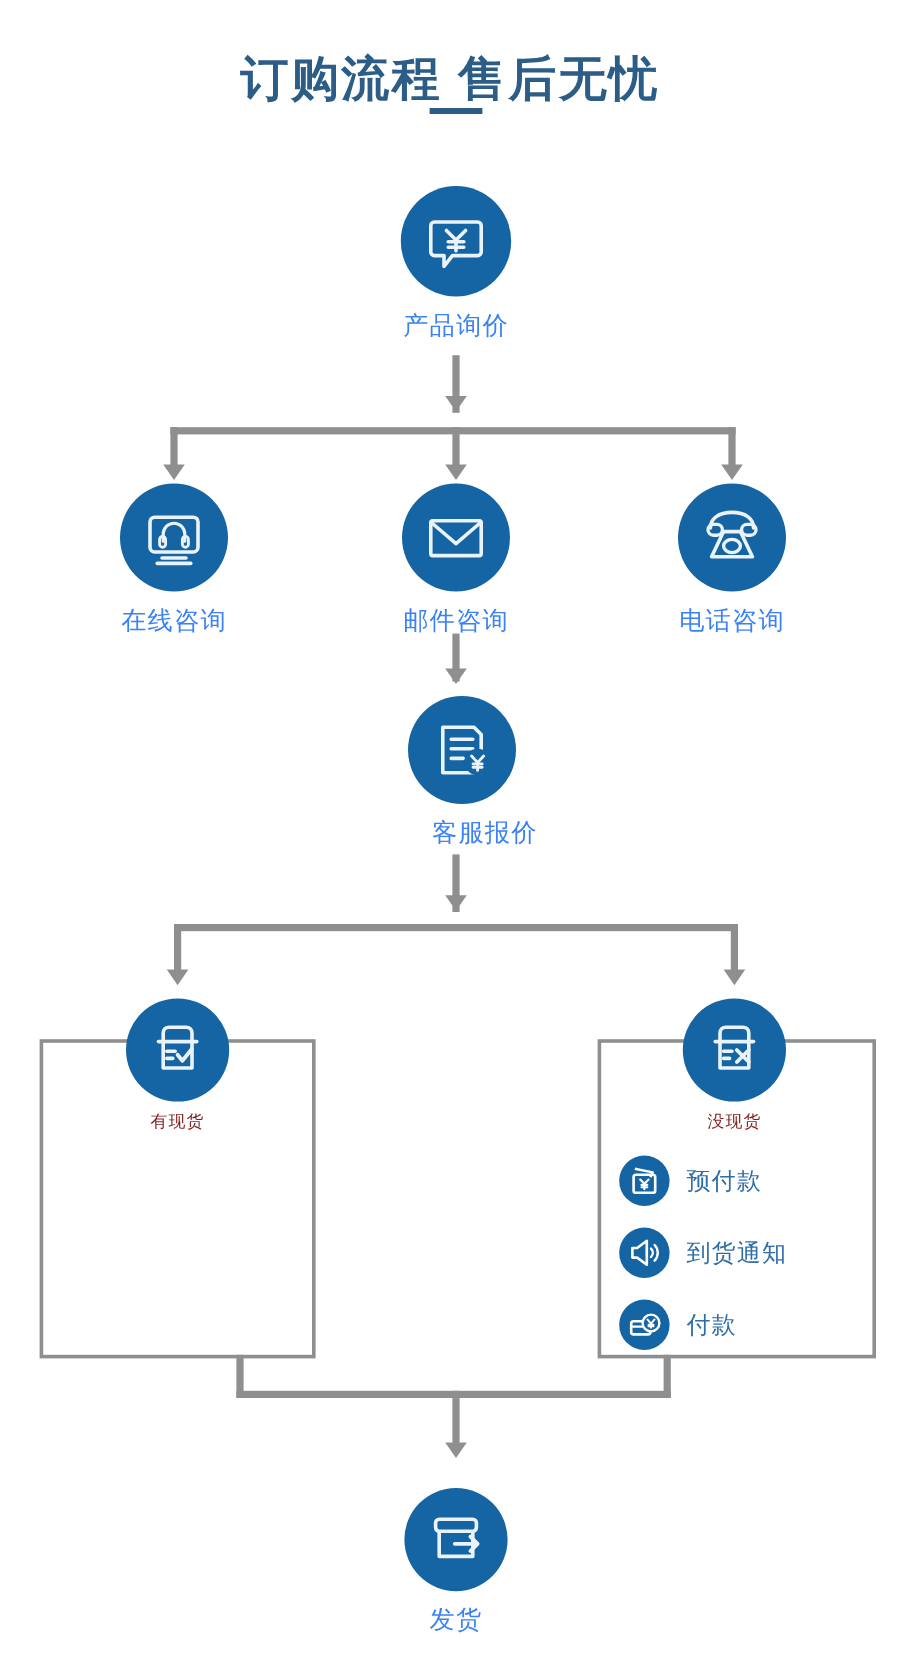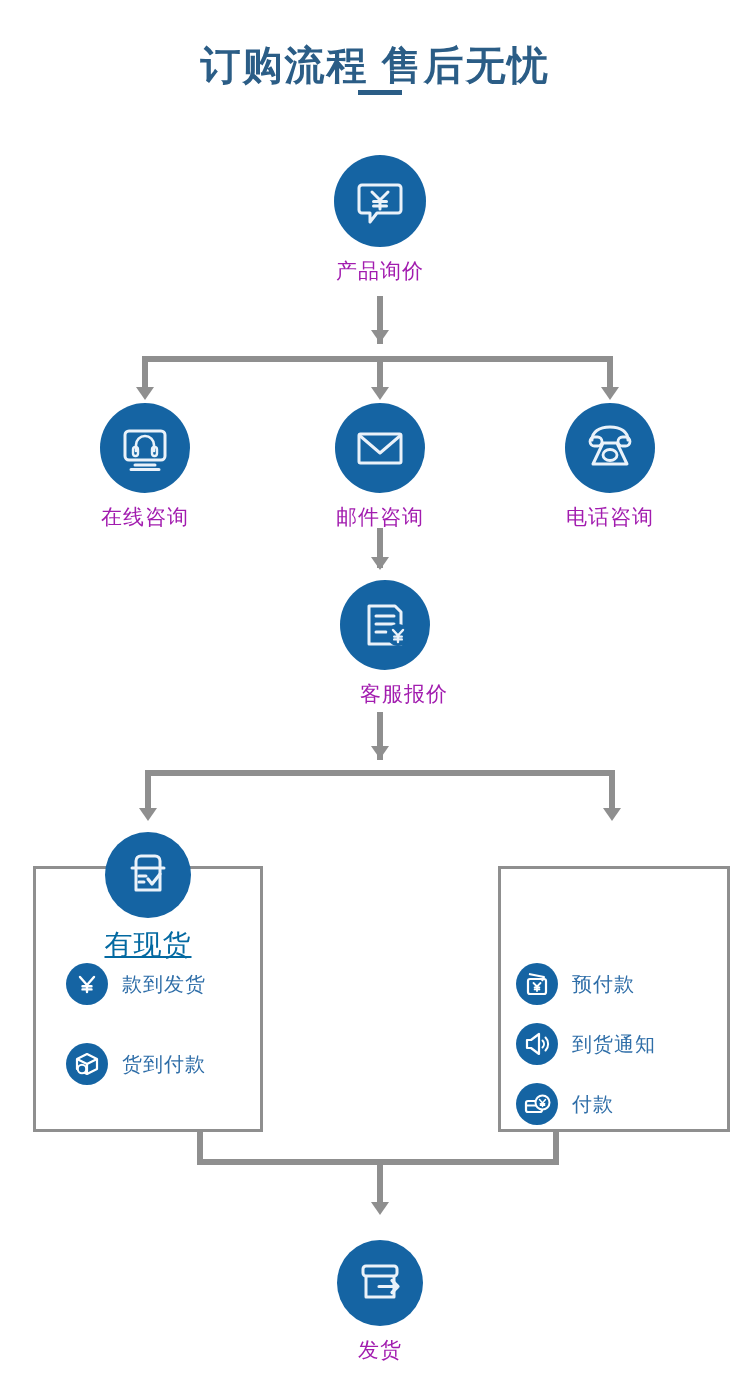--- a/index.html
+++ b/index.html
@@ -28,21 +28,21 @@
   .node{position:absolute;text-align:center;}
   .disc{
     border-radius:50%;
     background:#1564a3;
     display:flex;align-items:center;justify-content:center;
     margin:0 auto;
   }
   .node-label{
     margin-top:10px;
     font-size:21px;
-    color:#a21caf;
+    color:#3b82f6;
     letter-spacing:1px;
     white-space:nowrap;
   }
 
   
   .ln{position:absolute;background:#8f8f8f;}
   .vln{width:6px;}
   .hln{height:6px;}
   .arrow{
     position:absolute;width:0;height:0;
@@ -56,23 +56,22 @@
     position:absolute;
     border:3px solid #8f8f8f;
     background:transparent;
     box-sizing:border-box;
   }
   .branch-head{
     position:absolute;
     text-align:center;
   }
   .branch-title{
-    font-size:28px;color:#0369a1;letter-spacing:1px;margin-top:8px;
-    white-space:nowrap;
-    text-decoration:underline;
+    font-size:14px;color:#7f1d1d;letter-spacing:1px;margin-top:8px;
+    white-space:nowrap;
   }
   .sub-list{position:absolute;}
   .sub-item{
     display:flex;align-items:center;
     margin-bottom:18px;
   }
   .sub-disc{
     width:42px;height:42px;border-radius:50%;
     background:#1564a3;
     display:flex;align-items:center;justify-content:center;
@@ -181,43 +180,34 @@
       <svg width="54" height="54" viewBox="0 0 54 54">
         <path d="M15 13 C15 10 17 8 20 8 H34 C37 8 39 10 39 13 V42 H15 Z" fill="none" stroke="#eaf2fa" stroke-width="3" stroke-linejoin="round"></path>
         <path d="M11 20 H43" stroke="#eaf2fa" stroke-width="3" stroke-linecap="round"></path>
         <path d="M18 28 H25 M18 34 H23" stroke="#eaf2fa" stroke-width="3" stroke-linecap="round"></path>
         <path d="M27 31 L31 36 L39 26" fill="none" stroke="#eaf2fa" stroke-width="3.2" stroke-linecap="round" stroke-linejoin="round"></path>
       </svg>
     </div>
     <div class="branch-title">有现货</div>
   </div>
 
-  <div class="sub-list" style="left:66px;top:963px;">
-    <div class="sub-item">
-      <div class="sub-disc">
-        <svg width="26" height="26" viewBox="0 0 26 26">
-          <path d="M6 6 L13 14 L20 6 M13 14 V21 M8.5 15.2 H17.5 M8.5 18.4 H17.5" fill="none" stroke="#ffffff" stroke-width="2.4" stroke-linecap="round" stroke-linejoin="round"></path>
-        </svg>
-      </div>
-      <div class="sub-label">款到发货</div>
-    </div>
-    <div class="sub-item" style="margin-top:38px;">
-      <div class="sub-disc">
-        <svg width="28" height="28" viewBox="0 0 28 28">
-          <path d="M14 4 L24 9 V19 L14 24 L4 19 V9 Z" fill="none" stroke="#ffffff" stroke-width="2.2" stroke-linejoin="round"></path>
-          <path d="M4 9 L14 14 L24 9 M14 14 V24" fill="none" stroke="#ffffff" stroke-width="2.2" stroke-linejoin="round"></path>
-          <circle cx="9" cy="19" r="4.2" fill="#1564a3" stroke="#ffffff" stroke-width="2"></circle>
-        </svg>
-      </div>
-      <div class="sub-label">货到付款</div>
-    </div>
-  </div>
 
   <div class="branch-box" style="left:498px;top:866px;width:232px;height:266px;"></div>
 
+  <div class="branch-head" style="left:549px;top:832px;width:126px;">
+    <div class="disc" style="width:86px;height:86px;">
+      <svg width="54" height="54" viewBox="0 0 54 54">
+        <path d="M15 13 C15 10 17 8 20 8 H34 C37 8 39 10 39 13 V42 H15 Z" fill="none" stroke="#eaf2fa" stroke-width="3" stroke-linejoin="round"></path>
+        <path d="M11 20 H43" stroke="#eaf2fa" stroke-width="3" stroke-linecap="round"></path>
+        <path d="M18 28 H25 M18 34 H23" stroke="#eaf2fa" stroke-width="3" stroke-linecap="round"></path>
+        <path d="M29 27 L39 37 M39 27 L29 37" fill="none" stroke="#eaf2fa" stroke-width="3.2" stroke-linecap="round"></path>
+      </svg>
+    </div>
+    <div class="branch-title">没现货</div>
+  </div>
 
   <div class="sub-list" style="left:516px;top:963px;">
     <div class="sub-item">
       <div class="sub-disc">
         <svg width="28" height="28" viewBox="0 0 28 28">
           <path d="M6 4 L21 7 L19 11" fill="none" stroke="#ffffff" stroke-width="2" stroke-linejoin="round"></path>
           <rect x="5" y="9" width="18" height="15" rx="2" fill="none" stroke="#ffffff" stroke-width="2.2"></rect>
           <path d="M10.5 13 L14 16.5 L17.5 13 M14 16.5 V21 M11.6 17.4 H16.4 M11.6 19.4 H16.4" fill="none" stroke="#ffffff" stroke-width="1.8" stroke-linecap="round" stroke-linejoin="round"></path>
         </svg>
       </div>

